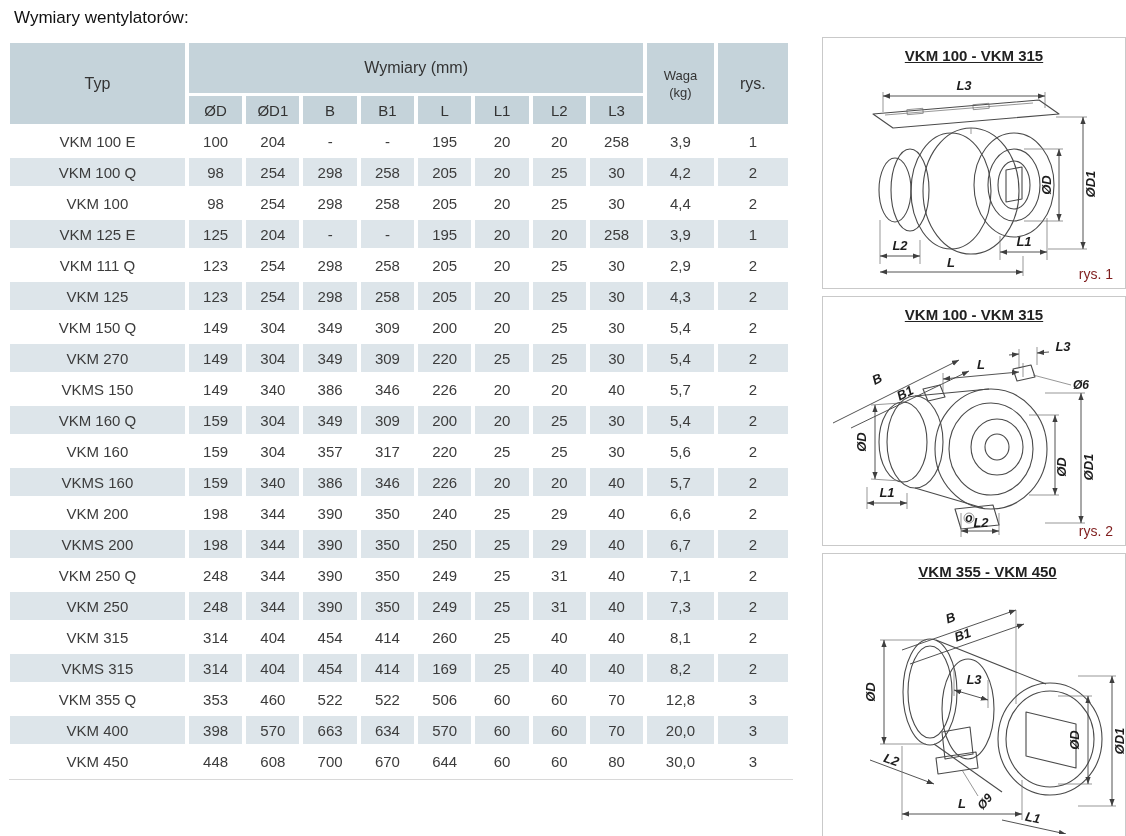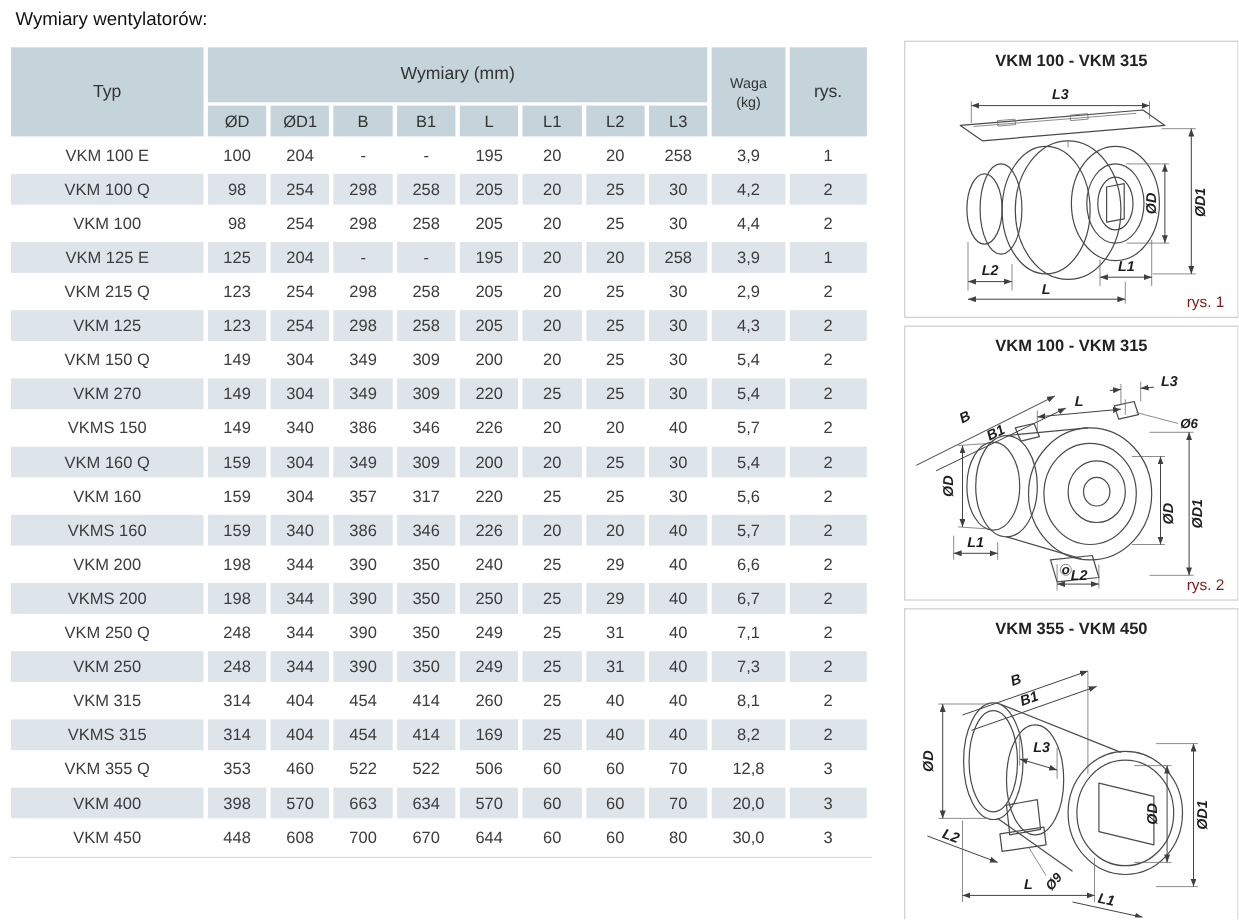--- a/index.html
+++ b/index.html
@@ -19,22 +19,22 @@
   th.span2 { height:65px; }
   th.waga { font-size:13px; line-height:17px; }
   td { height:28px; font-size:15px; color:#3c3c3c; background:#ffffff; }
   tr.alt td { background:#dde5ea; }
   .tbl-rule { width:784px; height:1px; background:#d8d8d8; margin:1px 0 0 3px; }
 
   
   .figpanel { position:absolute; left:822px; width:304px; background:#fff; border:1px solid #c9c9c9; }
   .fig1 { top:37px;  height:252px; }
   .fig2 { top:296px; height:250px; }
-  .fig3 { top:553px; height:283px; border-bottom:none; }
-  .figtitle { text-align:center; font-size:15px; font-weight:bold; color:#222; padding-top:9px; height:30px; }
+  .fig3 { top:553px; height:283px; border-bottom:none;padding-left:27px; }
+  .figtitle { text-align:center; font-size:15px; font-weight:bold; color:#222; padding-top:9px; height:30px;text-decoration:underline; }
   .figcap { position:absolute; right:12px; bottom:6px; font-size:14px; color:#7f1d1d; }
   svg { display:block; }
   .draw { fill:none; stroke:#4a4a4a; stroke-width:1.1; stroke-linejoin:round; }
   .thin { fill:none; stroke:#6a6a6a; stroke-width:0.7; }
   .dim  { fill:none; stroke:#3f3f3f; stroke-width:0.9; }
   text.dlabel { font-family:"Liberation Sans", sans-serif; font-size:13px; font-weight:bold;
                 font-style:italic; fill:#1d1d1d; text-anchor:middle; }
   text.dlabel-sm { font-family:"Liberation Sans", sans-serif; font-size:12px; font-weight:bold;
                 font-style:italic; fill:#1d1d1d; text-anchor:middle; }
 </style>
@@ -128,21 +128,21 @@
             <td>-</td>
             <td>-</td>
             <td>195</td>
             <td>20</td>
             <td>20</td>
             <td>258</td>
             <td>3,9</td>
             <td>1</td>
           </tr>
           <tr>
-            <td>VKM 215 Q</td>
+            <td>VKM 111 Q</td>
             <td>123</td>
             <td>254</td>
             <td>298</td>
             <td>258</td>
             <td>205</td>
             <td>20</td>
             <td>25</td>
             <td>30</td>
             <td>2,9</td>
             <td>2</td>

